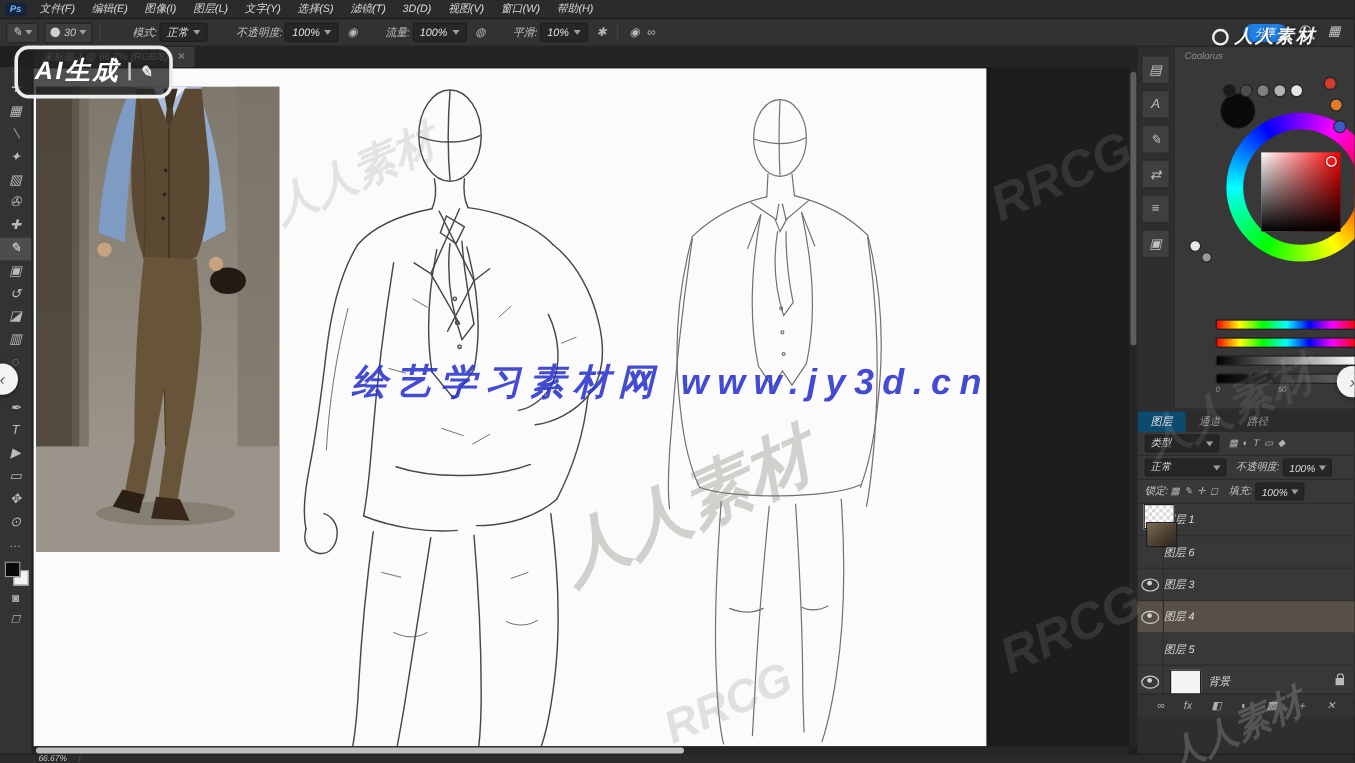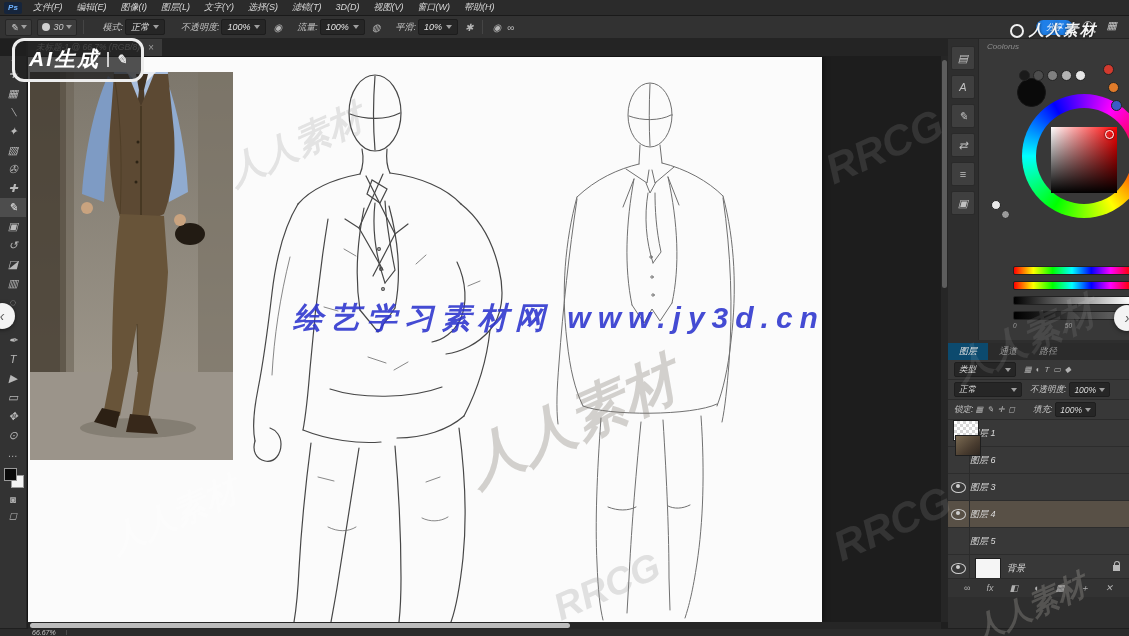--- a/index.html
+++ b/index.html
@@ -11,21 +11,21 @@
   .ps-logo{width:18px;height:12px;background:#16253c;color:#6fb3ff;font-size:8px;font-weight:bold;
            display:flex;align-items:center;justify-content:center;border-radius:2px;margin-right:4px;}
   .menu-item{font-size:9px;color:#d6d6d6;padding:0 7px;line-height:15px;white-space:nowrap;}
   
   .optionsbar{position:absolute;left:0;top:16px;width:100%;height:22px;background:#323232;
               border-bottom:1px solid #242424;display:flex;align-items:center;font-size:9px;color:#c8c8c8;z-index:5;}
   .opt-box{display:flex;align-items:center;gap:3px;background:#3d3d3d;border:1px solid #262626;border-radius:2px;
            height:15px;padding:0 4px;margin-left:5px;}
   .opt-field{display:flex;align-items:center;gap:4px;background:#262626;border:1px solid #1d1d1d;border-radius:2px;
              height:14px;padding:0 5px;color:#e2e2e2;margin:0 4px 0 2px;}
-  .olabel{color:#c2c2c2;margin-left:12px;white-space:nowrap;}
+  .olabel{color:#c2c2c2;margin-left:20px;white-space:nowrap;}
   .caret{width:0;height:0;border-left:3px solid transparent;border-right:3px solid transparent;border-top:4px solid #9f9f9f;display:inline-block;}
   .sep{width:1px;height:14px;background:#454545;margin:0 6px;}
   .oicon{color:#b5b5b5;font-size:10px;margin:0 3px;}
   .dot-tip{width:8px;height:8px;border-radius:50%;background:#cfcfcf;display:inline-block;}
   .share-btn{position:absolute;right:56px;top:4px;height:15px;background:#1f7fe8;color:#fff;font-size:8.5px;
              border-radius:8px;padding:0 10px;display:flex;align-items:center;}
   .search-ic{position:absolute;right:36px;top:5px;width:8px;height:8px;border:1.6px solid #c4c4c4;border-radius:50%;}
   .search-ic::after{content:"";position:absolute;left:7px;top:8px;width:5px;height:1.6px;background:#c4c4c4;transform:rotate(40deg);}
   .ws-ic{position:absolute;right:12px;top:3px;color:#c4c4c4;font-size:11px;}
   
@@ -496,21 +496,21 @@
     </div>
 
     <div class="lrowbar" style="top:362px;">
       <span style="margin-left:6px;">锁定:</span>
       <span style="display:flex;">
           <span class="mini-ic">▦</span>
           <span class="mini-ic">✎</span>
           <span class="mini-ic">✛</span>
           <span class="mini-ic">◻</span>
         </span>
-      <span style="margin-left:16px;">填充:</span>
+      <span style="margin-left:7px;">填充:</span>
       <div class="mini-field" style="margin-left:3px;">
         <span>100%</span>
         <span class="caret"></span>
       </div>
     </div>
 
     <div class="llist">
         <div class="lrow">
           <div class="eyecell"></div>
           <div class="thumb sketch"></div>

